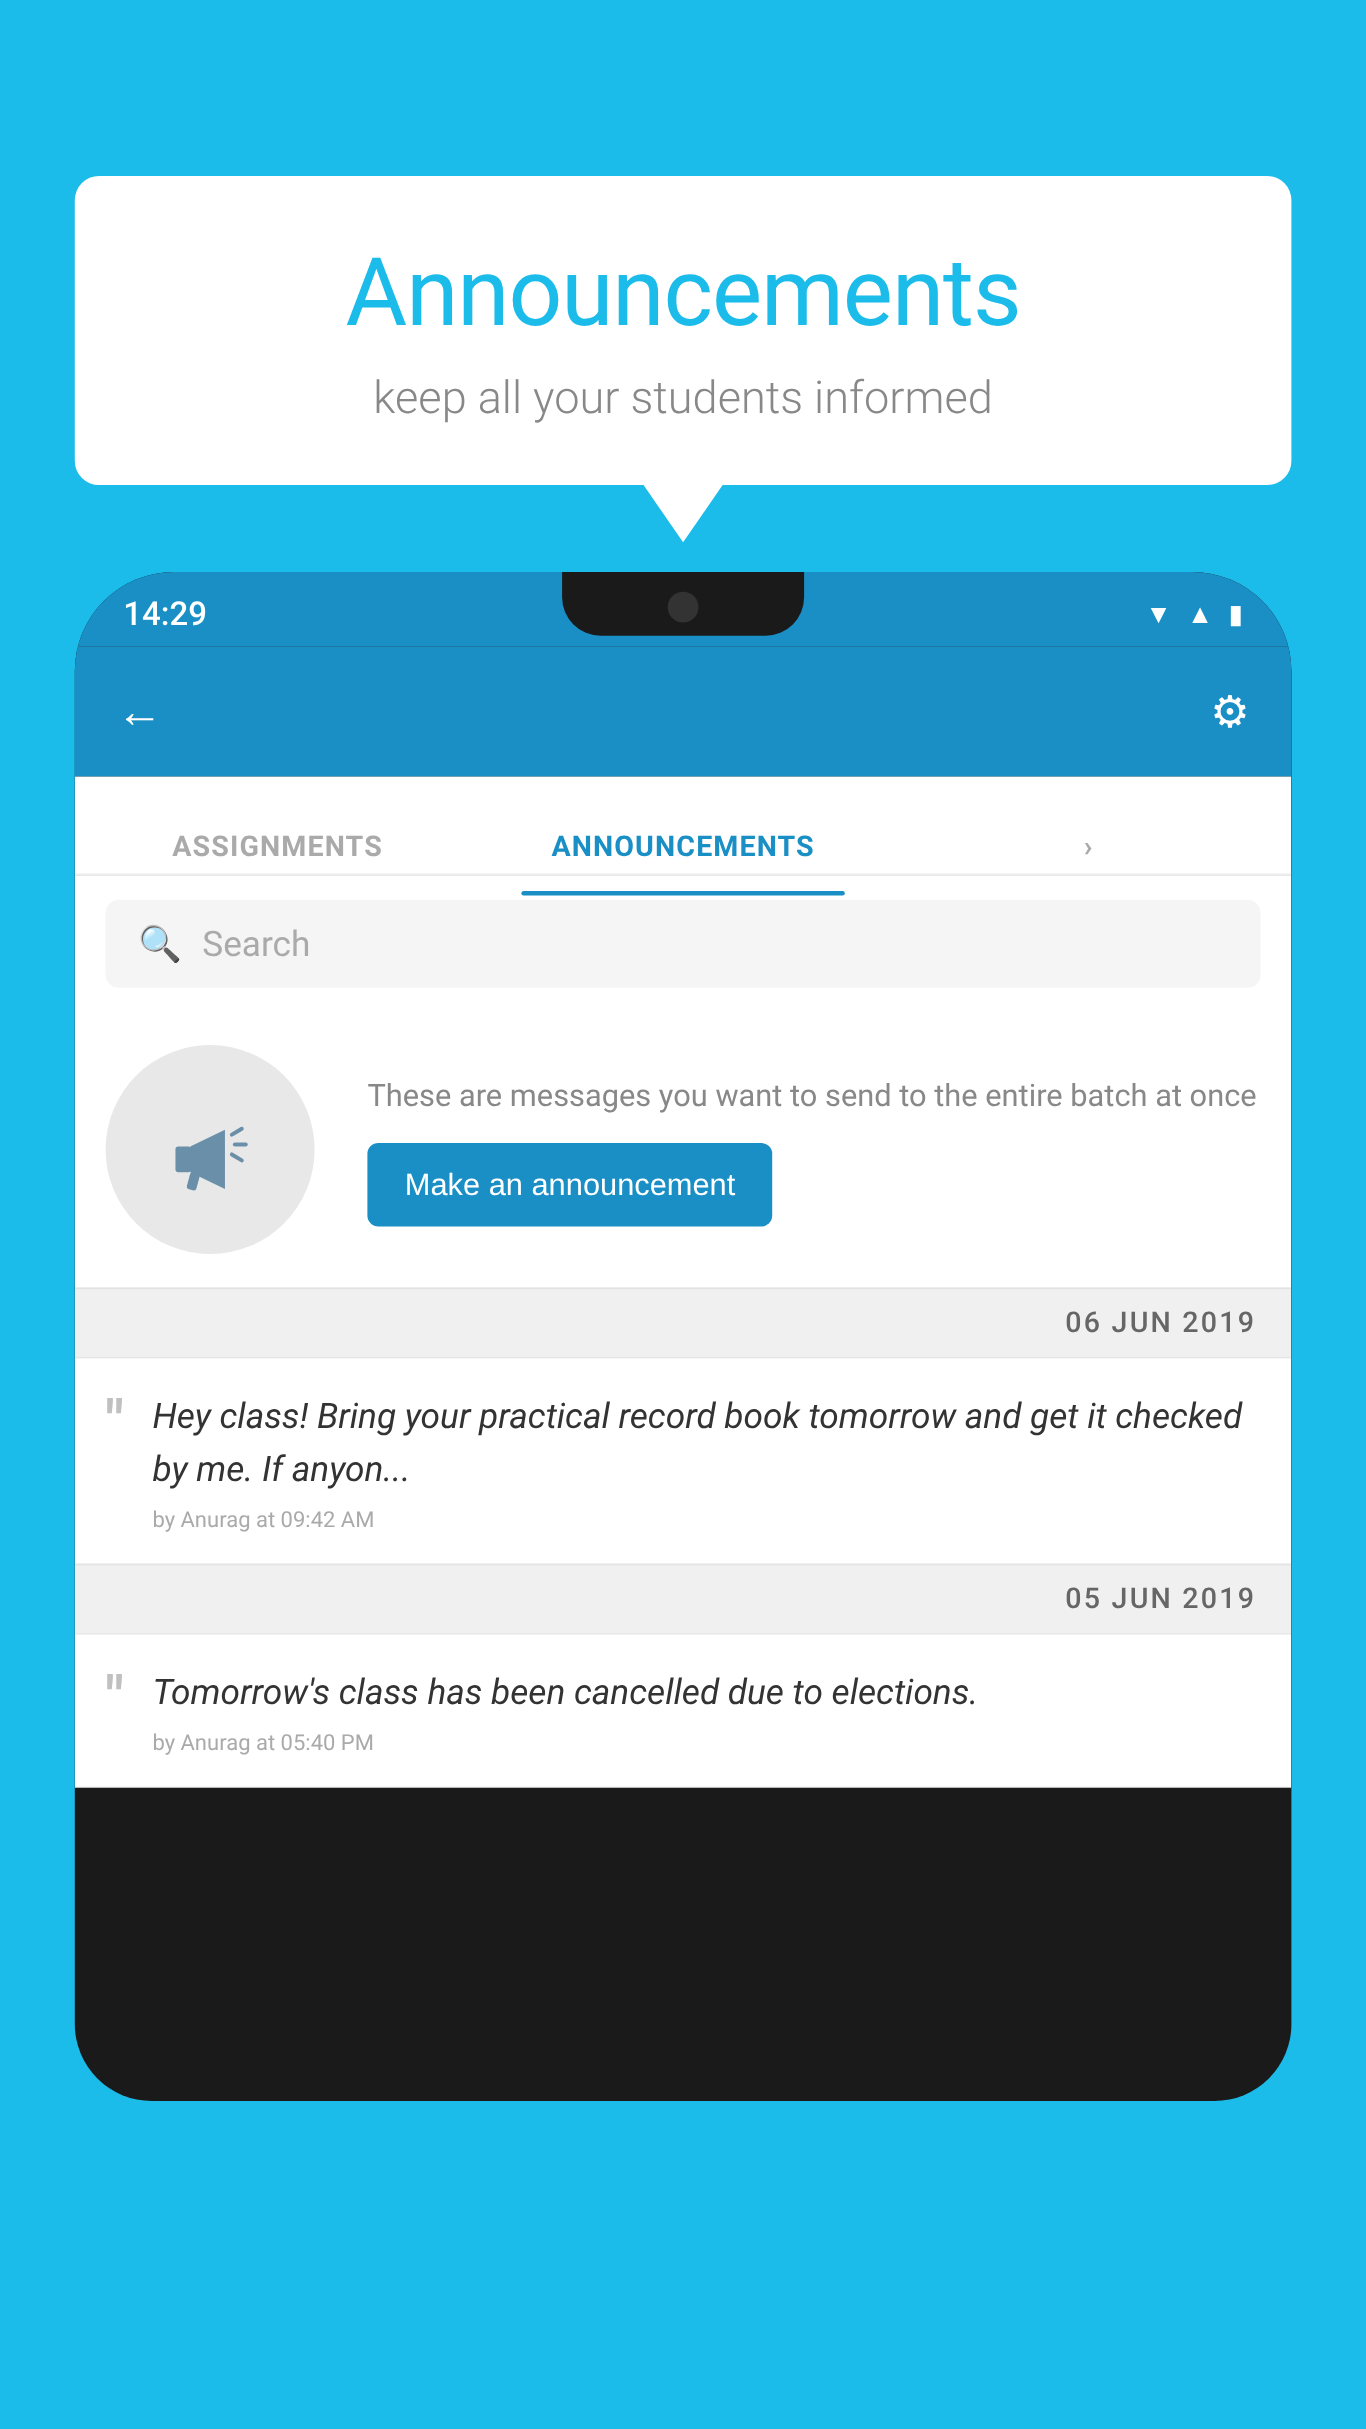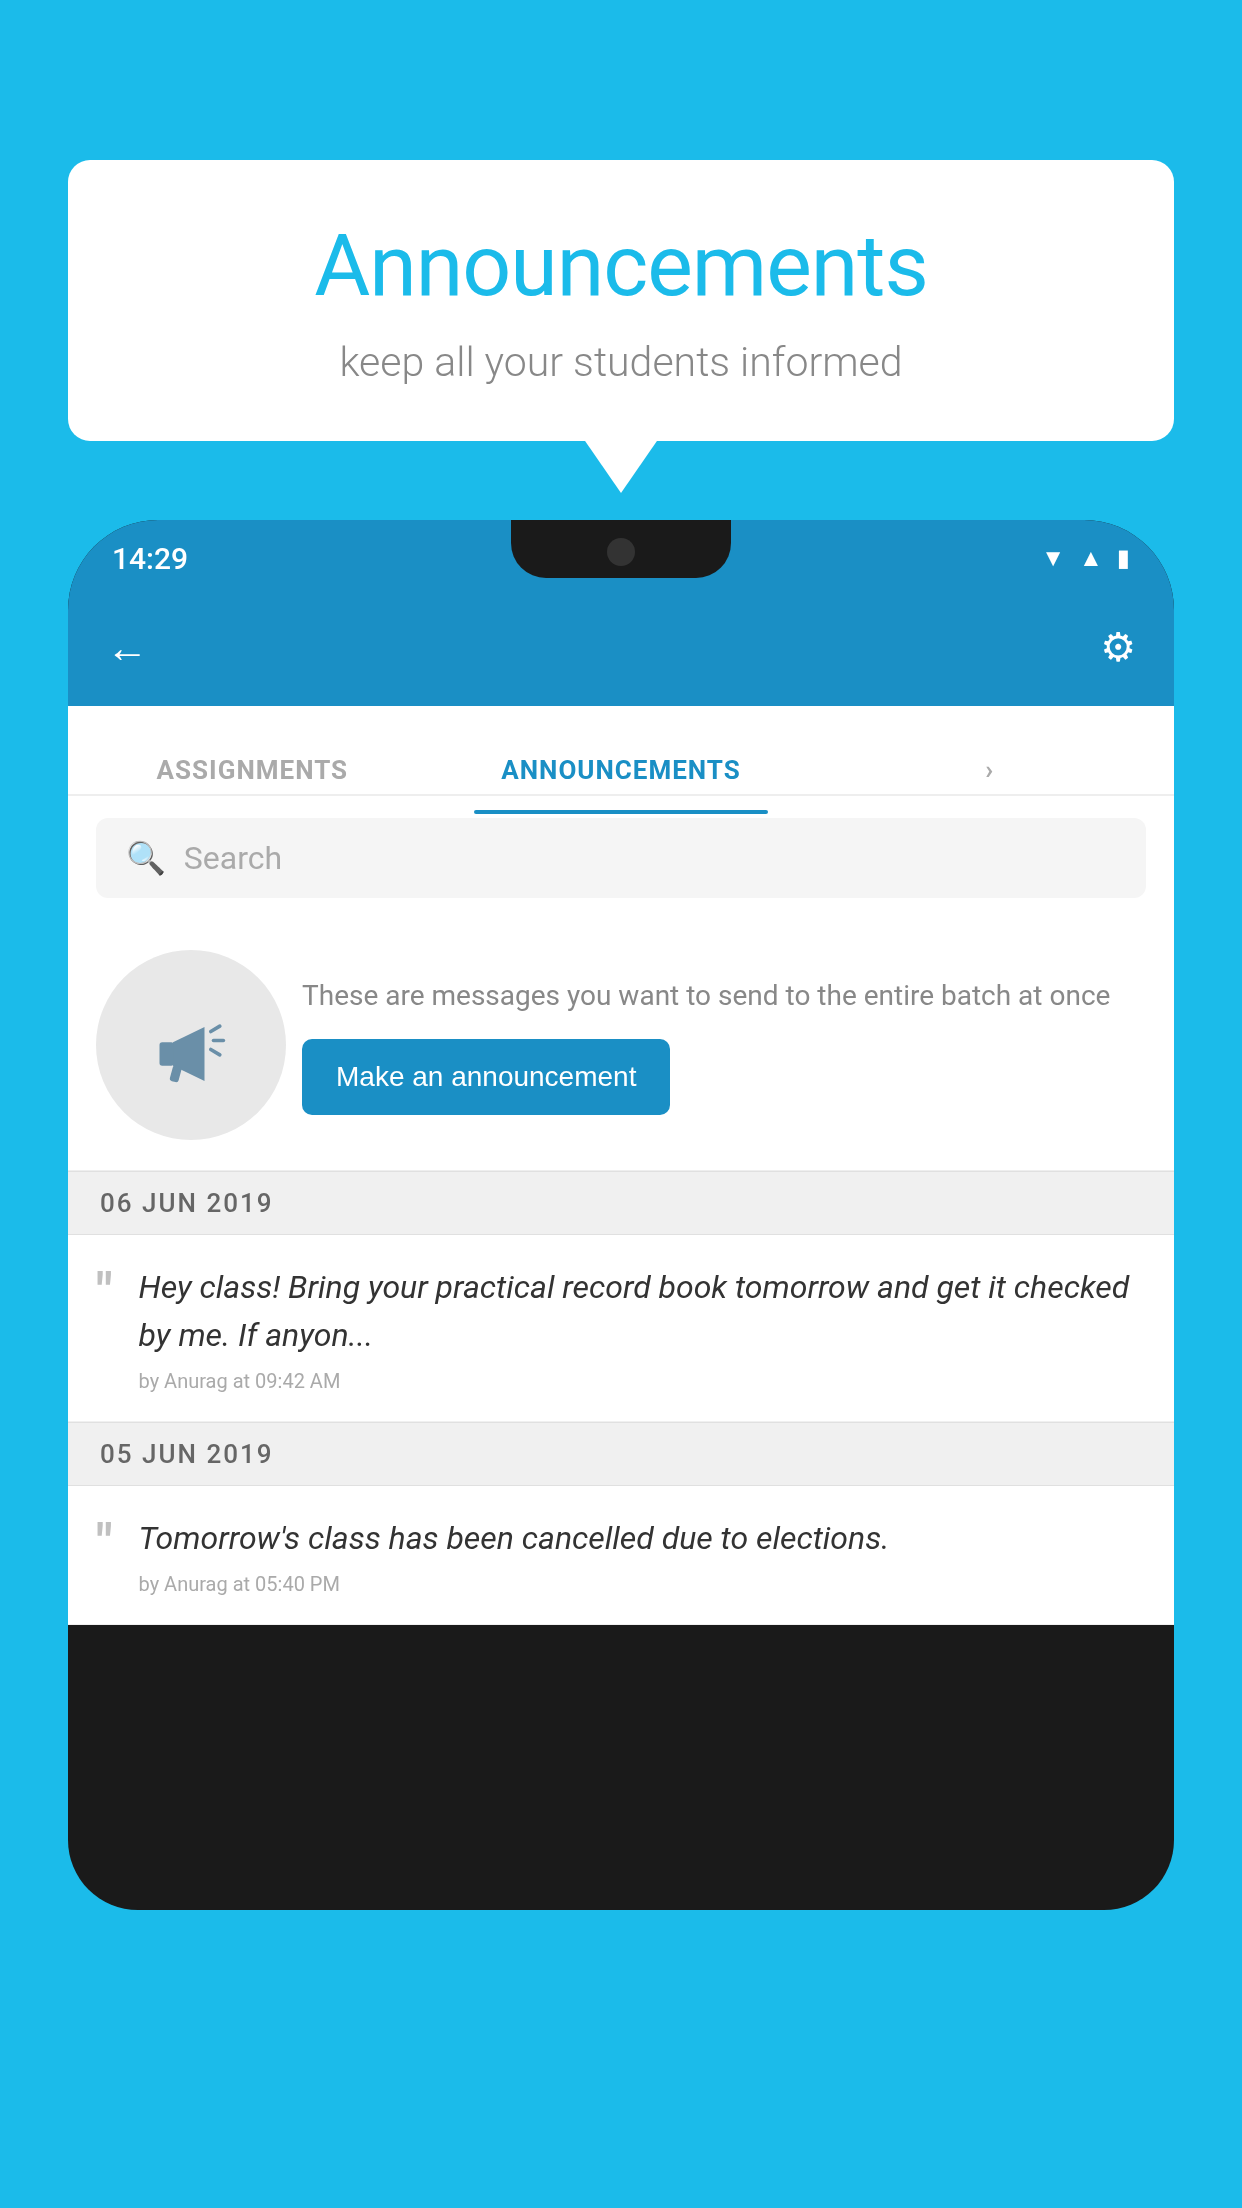--- a/index.html
+++ b/index.html
@@ -243,21 +243,21 @@
       color: #aaa;
       font-size: 32px;
     }
 
     
     .announcement-prompt {
       background: white;
       padding: 30px 28px 30px 28px;
       display: flex;
       align-items: center;
-      gap: 16px;
+      gap: 48px;
       border-bottom: 1px solid #eee;
     }
 
     .announcement-icon-circle {
       width: 190px;
       height: 190px;
       min-width: 190px;
       background: #e8e8e8;
       border-radius: 50%;
       display: flex;
@@ -296,20 +296,21 @@
     
     .date-separator {
       background: #f0f0f0;
       padding: 16px 32px;
       font-size: 26px;
       font-weight: 500;
       color: #666;
       letter-spacing: 2px;
       border-bottom: 1px solid #e0e0e0;
       border-top: 1px solid #e0e0e0;
+      text-align: right;
     }
 
     
     .announcement-item {
       background: white;
       padding: 28px 28px 28px 28px;
       display: flex;
       align-items: flex-start;
       gap: 26px;
       border-bottom: 1px solid #f0f0f0;

